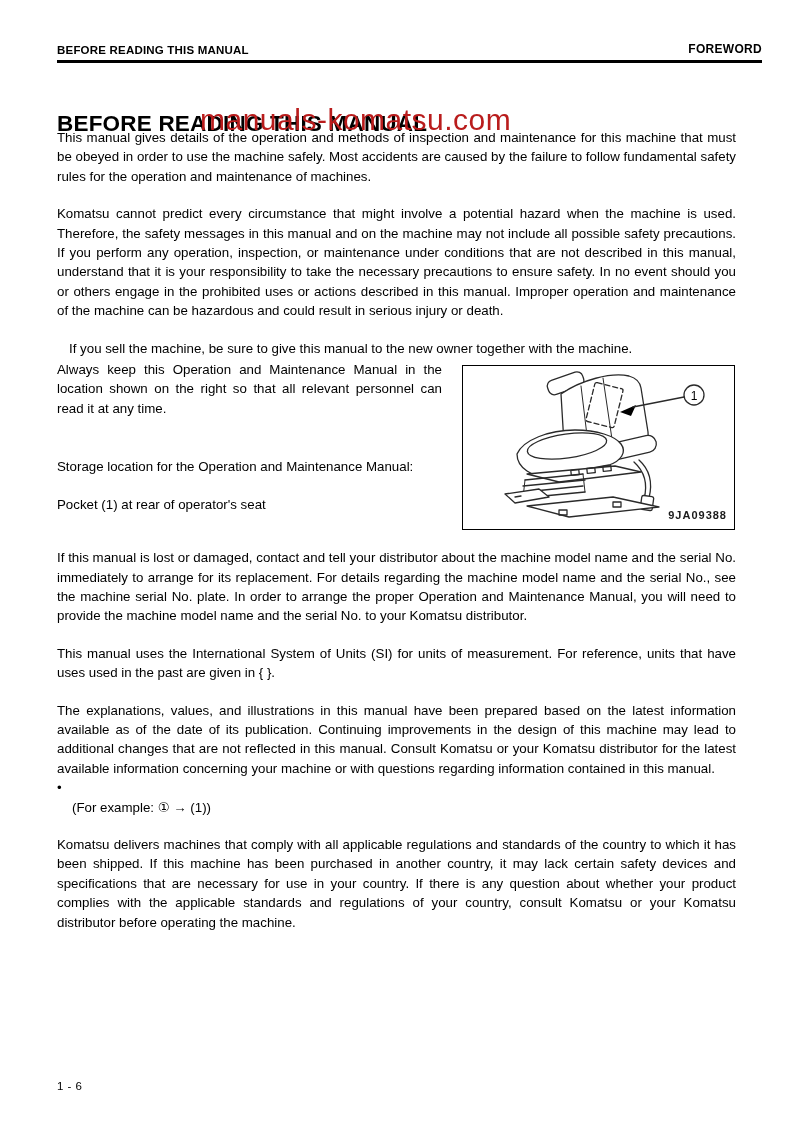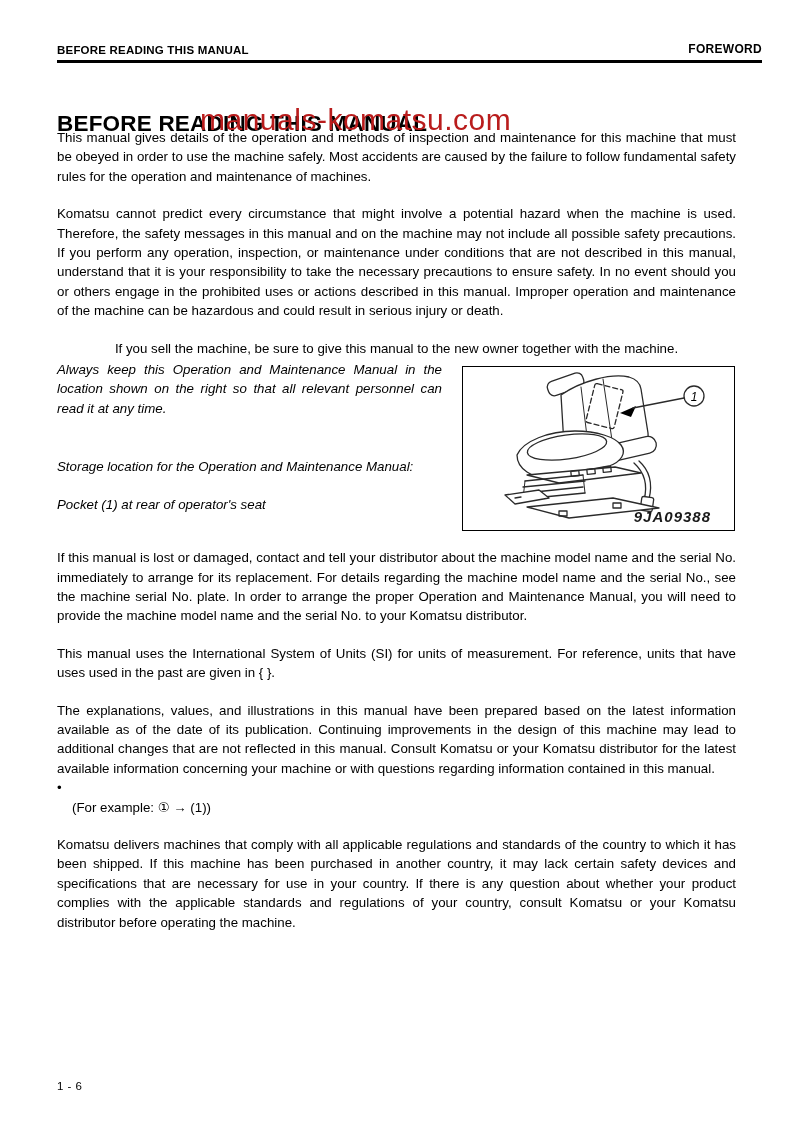--- a/index.html
+++ b/index.html
@@ -30,39 +30,39 @@
   .watermark{
     position:absolute;top:103px;left:200px;
     font-size:30px;color:#b91c1c;letter-spacing:.5px;
     white-space:nowrap;pointer-events:none;
   }
   .content{
     position:absolute;top:128px;left:57px;width:679px;
     font-size:13.3px;line-height:19.4px;
   }
   .content p{margin:0 0 18px 0;text-align:justify;}
-  .content p.single{text-align:center;}
+  .content p.single{text-align:left;margin-left:12px;}
   .media-row{
-    display:flex;align-items:center;margin-bottom:16px;font-style:italic;
+    display:flex;align-items:flex-start;margin-bottom:16px;
   }
   .media-left{width:385px;margin-right:20px;}
   .media-left p{margin:0 0 18px 0;text-align:justify;}
   .storage-head{margin:0;text-align:left;}
   .storage-detail{margin:0 0 0 50px;text-align:left;}
   .figure-box{
     position:relative;
     width:271px;height:163px;
     border:1.5px solid #000;
     margin-top:5px;
     flex:none;
     background:#fff;
   }
   .figure-code{
-    position:absolute;right:23px;bottom:4px;
-    font-size:15px;font-weight:bold;letter-spacing:1px;color:#1a1a1a;
+    position:absolute;right:7px;bottom:4px;
+    font-size:11px;font-weight:bold;letter-spacing:1px;color:#1a1a1a;
   }
   .bullet-block{margin:0 0 18px 0;}
   .bullet-line{display:flex;}
   .bullet-marker{width:15px;flex:none;text-align:left;}
   .bullet-example{margin-left:15px;}
   .page-footer{
     position:absolute;left:57px;top:1080px;
     font-size:11.5px;letter-spacing:.5px;
   }
   svg text{font-family:"Liberation Sans","DejaVu Sans",sans-serif;}

